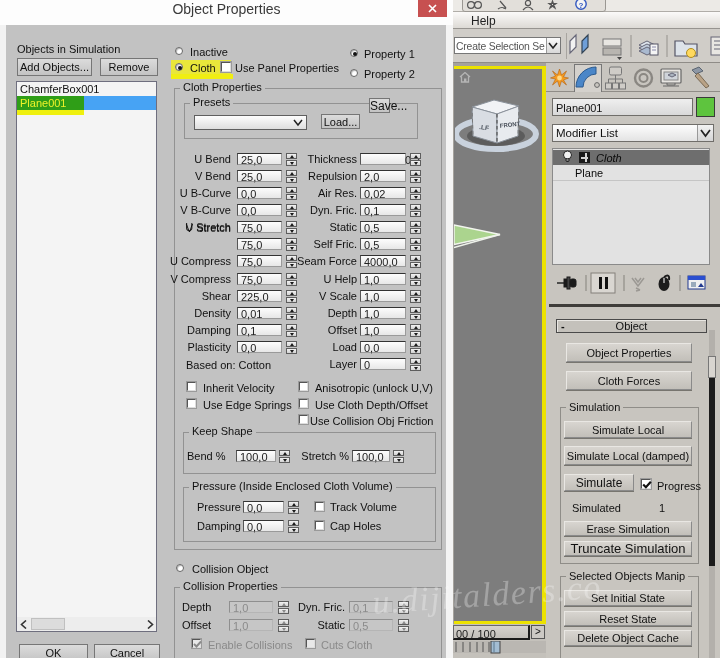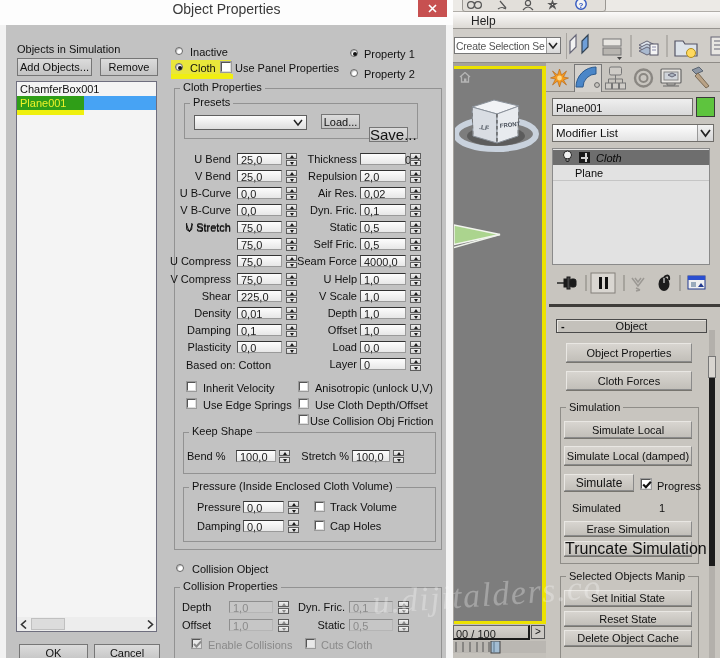--- a/index.html
+++ b/index.html
@@ -213,21 +213,21 @@
 <div class="pbtn" style="left:564px;top:474px;width:70px;height:17px;line-height:16px;font-size:12px;">Simulate</div>
 <div class="cb" style="left:641px;top:479px;width:10px;height:10px;background:#fff;">
     <svg width="12" height="12" viewBox="0 0 11 11" style="position:absolute;left:-1px;top:-1px;">
       <path d="M2 5 L4.5 7.5 L9 2.5" stroke="#111" stroke-width="2" fill="none"></path>
     </svg>
   </div>
 <div class="abs" style="left:657px;top:480px;font-size:11px;color:#111;">Progress</div>
 <div class="abs" style="left:572px;top:502px;font-size:11px;color:#111;">Simulated</div>
 <div class="abs" style="left:659px;top:502px;font-size:11px;color:#111;">1</div>
 <div class="pbtn" style="left:564px;top:521px;width:128px;height:15px;line-height:14px;font-size:11px;">Erase Simulation</div>
-<div class="pbtn" style="left:564px;top:541px;width:128px;height:15px;line-height:14px;font-size:16px;">Truncate Simulation</div>
+<div class="pbtn" style="left:564px;top:541px;width:128px;height:15px;line-height:14px;font-size:13px;">Truncate Simulation</div>
 <div class="pgrp" style="left:560px;top:576px;width:139px;height:82px;border-bottom:none;"></div>
 <div class="pgrplab" style="left:566px;top:570px;">Selected Objects Manip</div>
 <div class="pbtn" style="left:564px;top:590px;width:128px;height:16px;line-height:15px;font-size:11px;">Set Initial State</div>
 <div class="pbtn" style="left:564px;top:611px;width:128px;height:15px;line-height:14px;font-size:11px;">Reset State</div>
 <div class="pbtn" style="left:564px;top:630px;width:128px;height:16px;line-height:15px;font-size:11px;">Delete Object Cache</div>
 <div class="abs" style="left:709px;top:330px;width:6px;height:328px;background:#b3b0ab;"></div>
 <div class="abs" style="left:709px;top:378px;width:6px;height:188px;background:#1c1c1c;"></div>
 <div class="abs" style="left:708px;top:356px;width:8px;height:22px;background:#d8d5d0;border:1px solid #777;"></div>
 <div class="abs" style="left:0;top:25px;width:453px;height:633px;background:#c2c2c2;border-left:6px solid #f2f2f2;border-right:7px solid #f4f4f4;"></div>
 <div class="abs" style="left:0;top:0;width:453px;height:25px;background:#fdfdfd;"></div>
@@ -273,21 +273,21 @@
 <div class="lab" style="left:364px;top:68px;">Property 2</div>
 <div class="grp" style="left:174px;top:88px;width:268px;height:462px;"></div>
 <div class="grplab" style="left:180px;top:81px;font-size:11px;">Cloth Properties</div>
 <div class="grp" style="left:184px;top:103px;width:234px;height:36px;"></div>
 <div class="grplab" style="left:190px;top:96px;font-size:11px;">Presets</div>
 <div class="abs" style="left:194px;top:115px;width:113px;height:15px;background:linear-gradient(#fdfdfd,#dedede);border:1px solid #5f5f5f;"></div>
 <svg class="abs" style="left:293px;top:119px;" width="10" height="8">
     <path d="M1 1 L5 6 L9 1" stroke="#222" stroke-width="1.5" fill="none"></path>
   </svg>
 <div class="btn" style="left:321px;top:114px;width:39px;height:15px;line-height:14px;font-size:11px;">Load...</div>
-<div class="btn" style="left:369px;top:127px;width:39px;height:15px;line-height:14px;font-size:15px;">Save...</div>
+<div class="btn" style="left:369px;top:98px;width:21px;height:15px;line-height:14px;font-size:12px;">Save...</div>
 <div class="lab r" style="left:81px;top:153px;width:150px;">U Bend</div>
 <div class="edit" style="left:237px;top:153px;width:45px;height:12px;line-height:12px;">25,0</div>
 <div class="spin" style="left:286px;top:153px;width:11px;height:14px;">
 <div class="sph" style="height:6px;">
       <i style="border-bottom:3.5px solid #1a1a1a;border-left:2.5px solid transparent;border-right:2.5px solid transparent;"></i>
     </div>
 <div class="sph" style="height:6px;margin-top:1px;">
       <i style="border-top:3.5px solid #1a1a1a;border-left:2.5px solid transparent;border-right:2.5px solid transparent;"></i>
     </div>
 </div>

